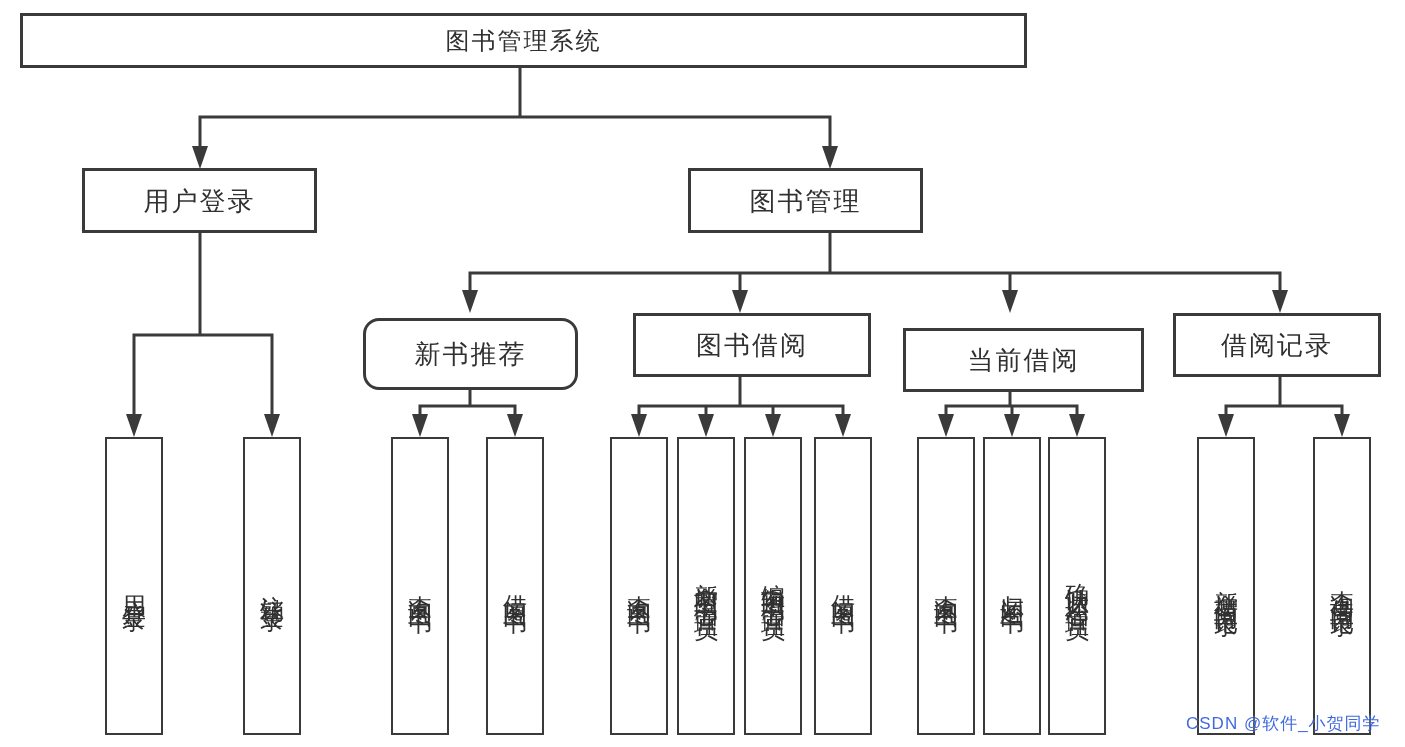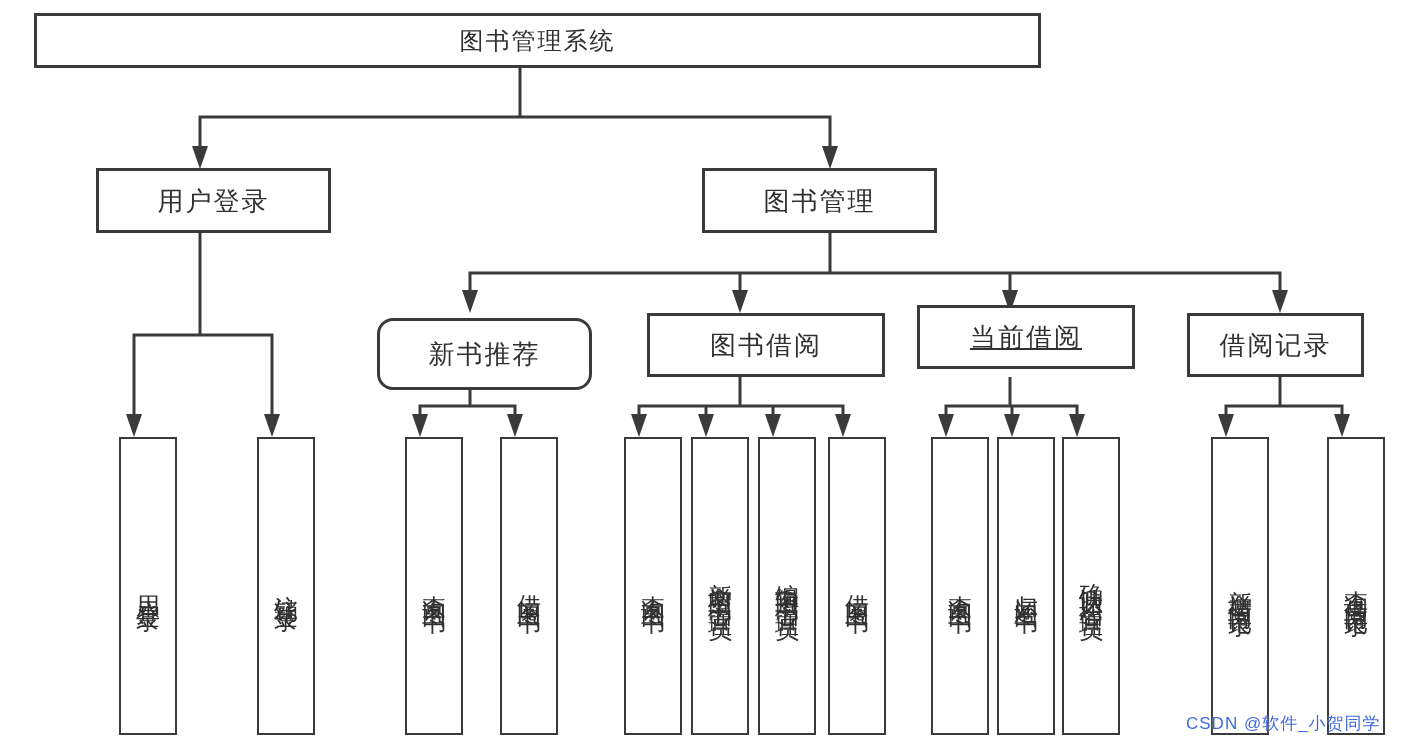--- a/index.html
+++ b/index.html
@@ -31,21 +31,20 @@
   }
   .node {
     position: absolute;
     box-sizing: border-box;
     background: #ffffff;
     border: 3px solid #3a3a3a;
     display: flex;
     align-items: center;
     justify-content: center;
     z-index: 1;
-    margin-left: 14px;
   }
   .node.h span {
     font-size: 26px;
     letter-spacing: 2px;
     line-height: 1;
     white-space: nowrap;
   }
   .node.root span { font-size: 24px; }
   .node.v { border-width: 2.5px; }
   .node.v span {
@@ -131,24 +130,24 @@
   <div class="node h" style="left:688px; top:168px; width:235px; height:65px;">
     <span>图书管理</span>
   </div>
 
   <div class="node h" style="left:363px; top:318px; width:215px; height:72px;border-radius:16px;">
     <span>新书推荐</span>
   </div>
   <div class="node h" style="left:633px; top:313px; width:238px; height:64px;">
     <span>图书借阅</span>
   </div>
-  <div class="node h" style="left:903px; top:305px; width:218px; height:64px;text-decoration:underline;">
+  <div class="node h" style="left:903px; top:328px; width:241px; height:64px;">
     <span>当前借阅</span>
   </div>
-  <div class="node h" style="left:1173px; top:313px; width:177px; height:64px;">
+  <div class="node h" style="left:1173px; top:313px; width:208px; height:64px;">
     <span>借阅记录</span>
   </div>
 
   <div class="node v" style="left:105px; top:437px; width:58px; height:298px;">
     <span>用户登录</span>
   </div>
   <div class="node v" style="left:243px; top:437px; width:58px; height:298px;">
     <span>注销登录</span>
   </div>
 

